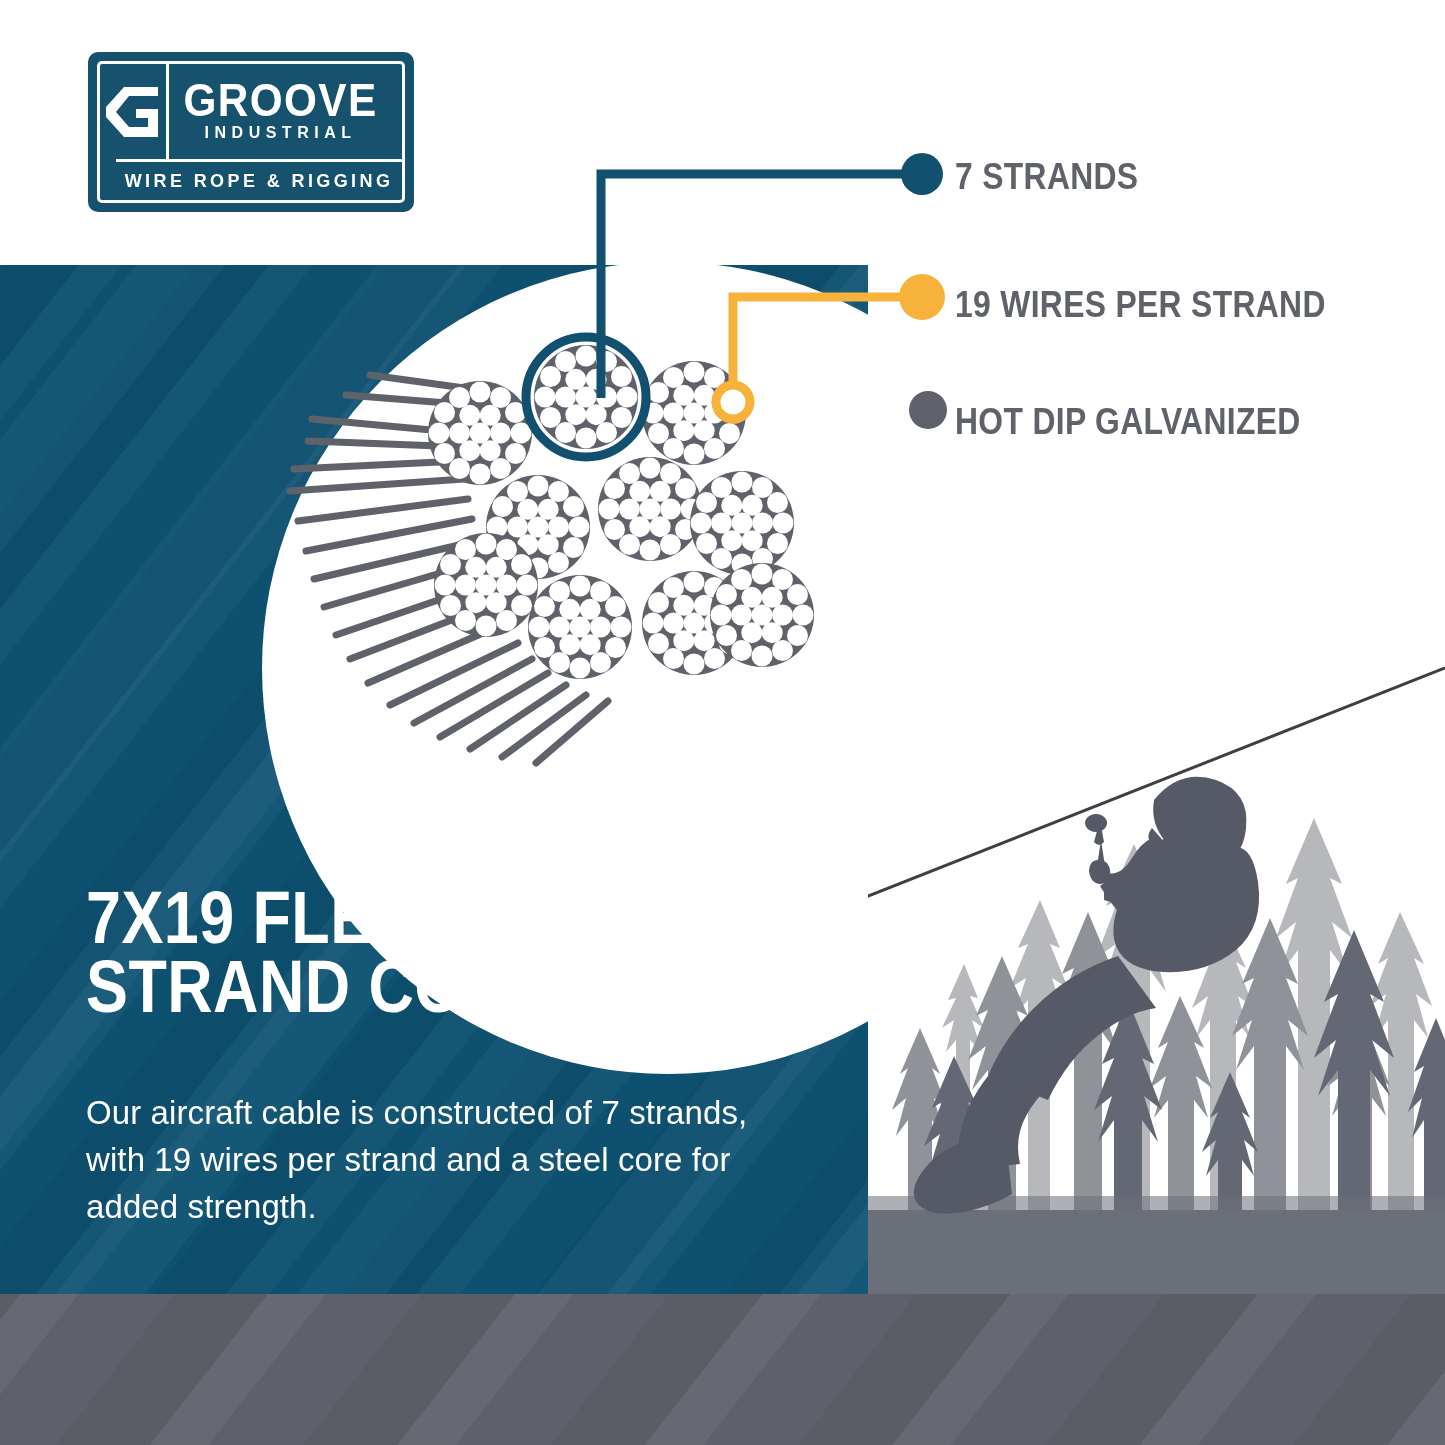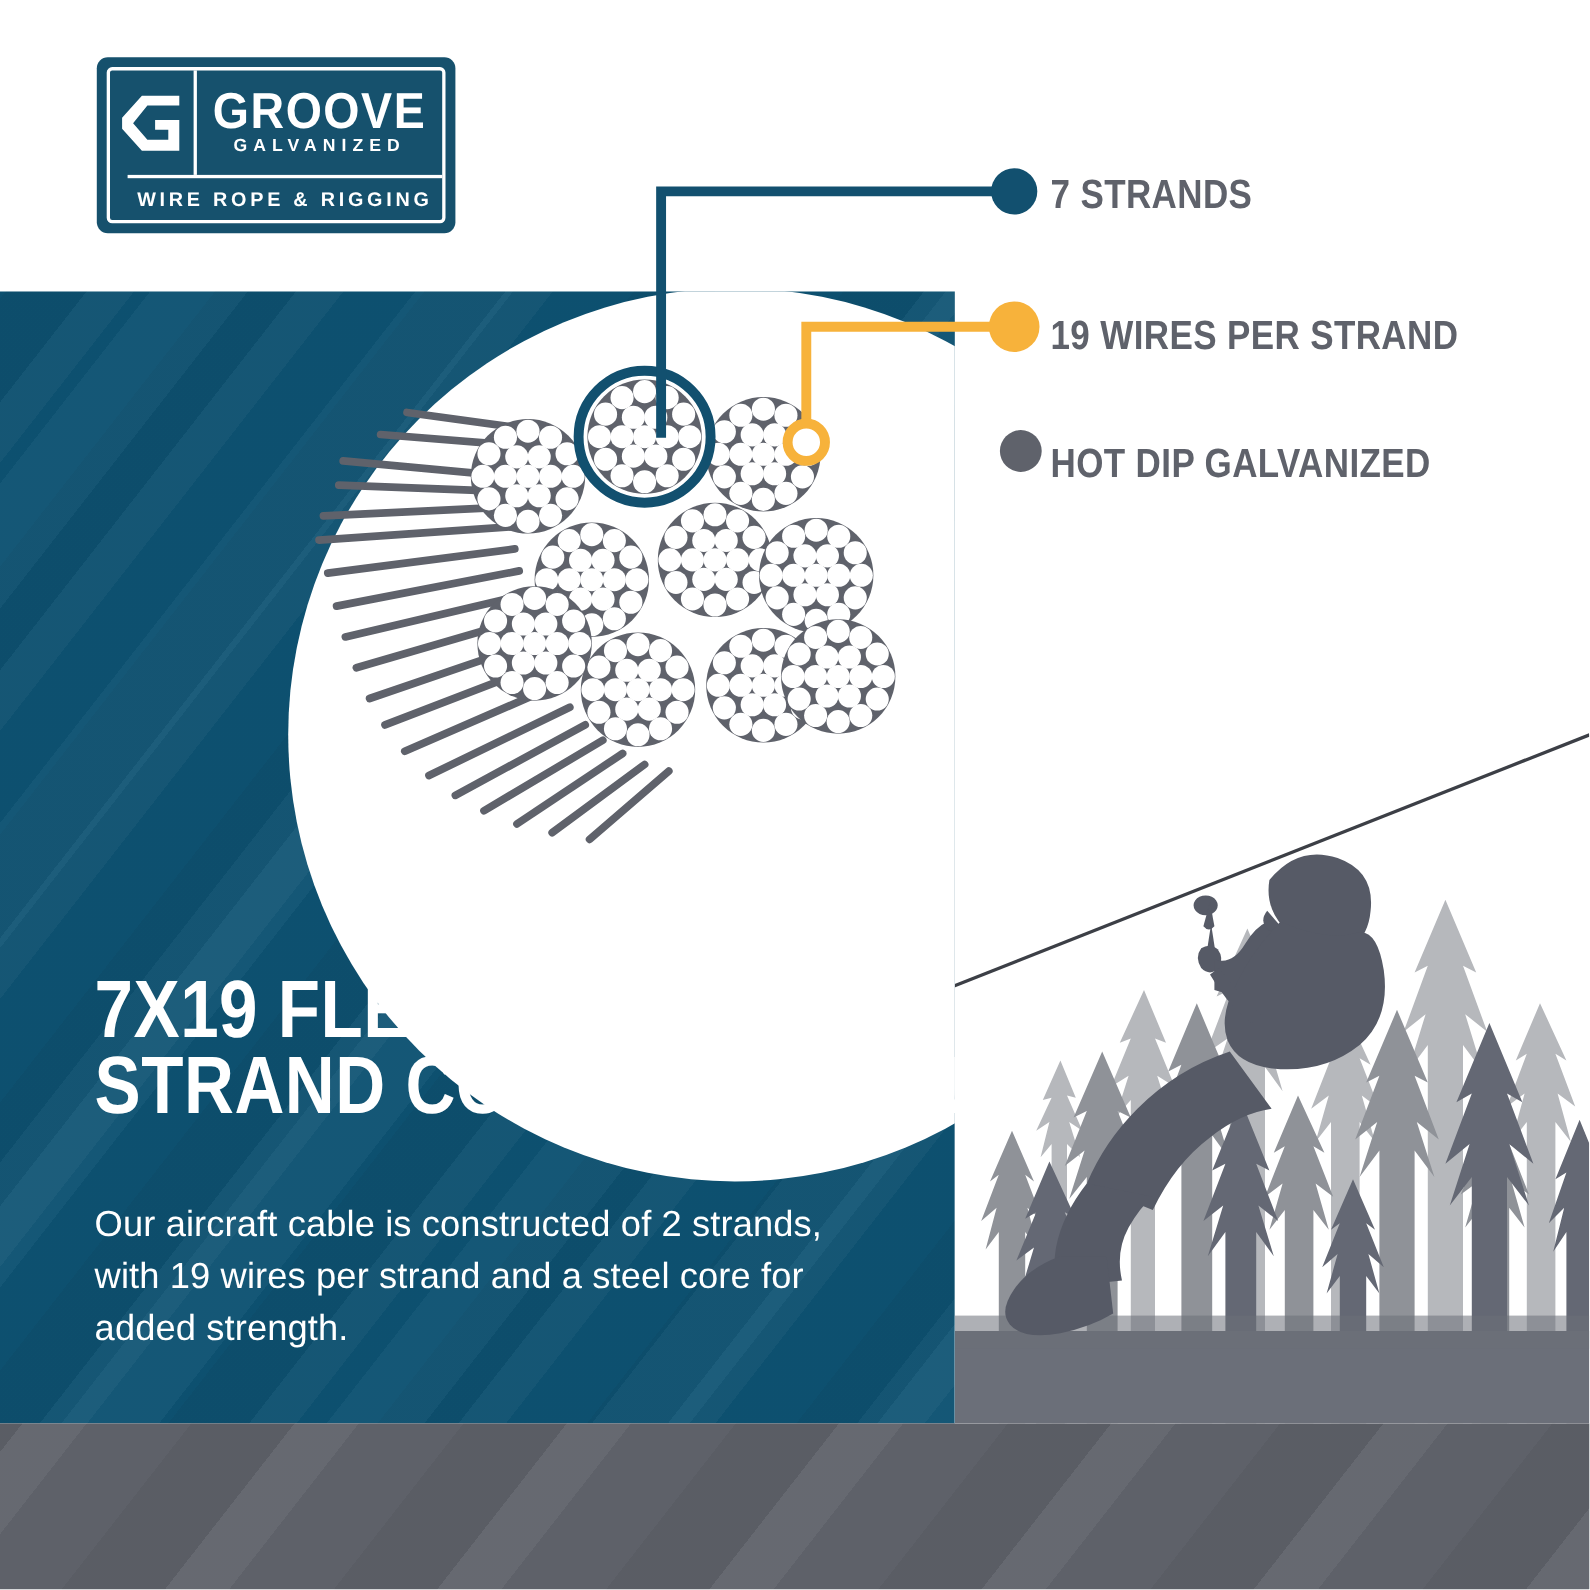--- a/index.html
+++ b/index.html
@@ -29,21 +29,21 @@
   }
   .logo-top{flex:1;display:flex;align-items:stretch;}
   .logo-mark{
     width:94px;
     border-right:3px solid #ffffff;
     display:flex;align-items:center;justify-content:center;
   }
   .logo-words{
     flex:1;display:flex;flex-direction:column;
     align-items:center;justify-content:center;
-    padding:2px 6px 4px 6px;
+    padding:2px 16px 4px 6px;
   }
   .logo-groove{
     color:#ffffff;
     font-weight:bold;
     font-size:46px;
     line-height:0.92;
     letter-spacing:1.5px;
     transform:scaleX(0.92);
     white-space:nowrap;
   }
@@ -334,34 +334,34 @@
     <div class="callout c1">7 STRANDS</div>
     <div class="callout c2">19 WIRES PER STRAND</div>
     <div class="callout c3">HOT DIP GALVANIZED</div>
   </div>
 
   <div class="headline">
     <span>7X19 FLEXIBLE</span>
     <span>STRAND CONSTRUCTION</span>
   </div>
 
-  <div class="bodytext">Our aircraft cable is constructed of 2 strands, with 19 wires per strand and a steel core for added strength.</div>
+  <div class="bodytext">Our aircraft cable is constructed of 7 strands, with 19 wires per strand and a steel core for added strength.</div>
 
   <div class="logo">
     <div class="logo-box">
       <div class="logo-inner">
         <div class="logo-top">
           <div class="logo-mark">
             <svg width="62" height="62" viewBox="0 0 62 62">
               <path d="M56 15 L56 6 L22 6 L4 26 L4 36 L22 56 L56 56 L56 28 L34 28 L34 37 L46 37 L46 46 L27 46 L14 31 L27 15 Z" fill="#ffffff"></path>
             </svg>
           </div>
           <div class="logo-words">
             <div class="logo-groove">GROOVE</div>
-            <div class="logo-industrial">GALVANIZED</div>
+            <div class="logo-industrial">INDUSTRIAL</div>
           </div>
         </div>
         <div class="logo-bottom">
           <div class="logo-tag">WIRE ROPE &amp; RIGGING</div>
         </div>
       </div>
     </div>
   </div>
 
   <div class="footbar">

